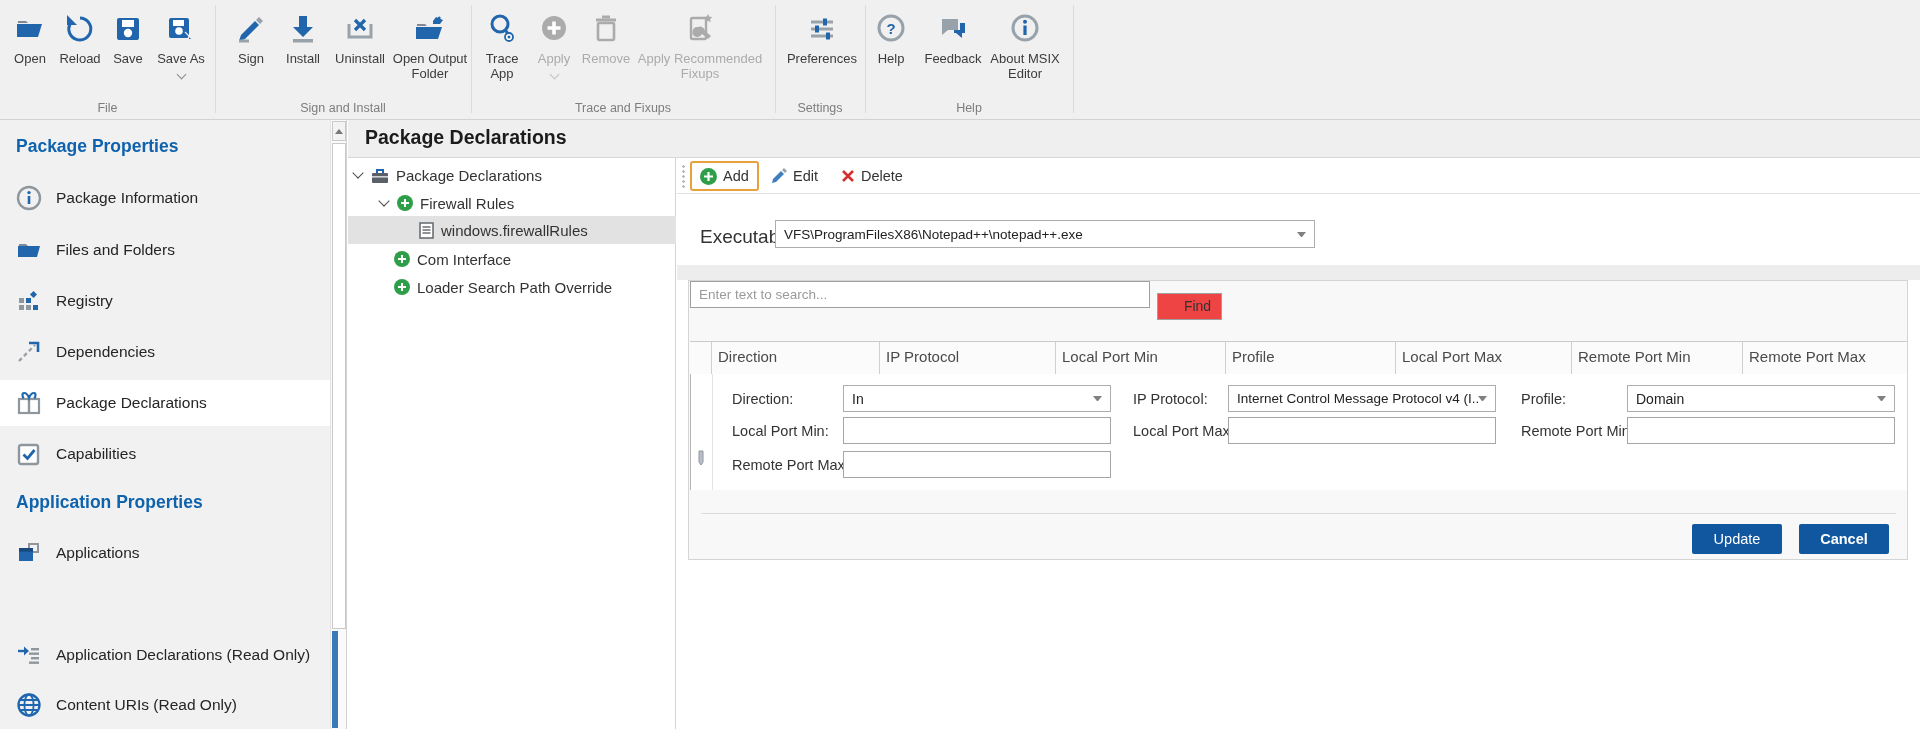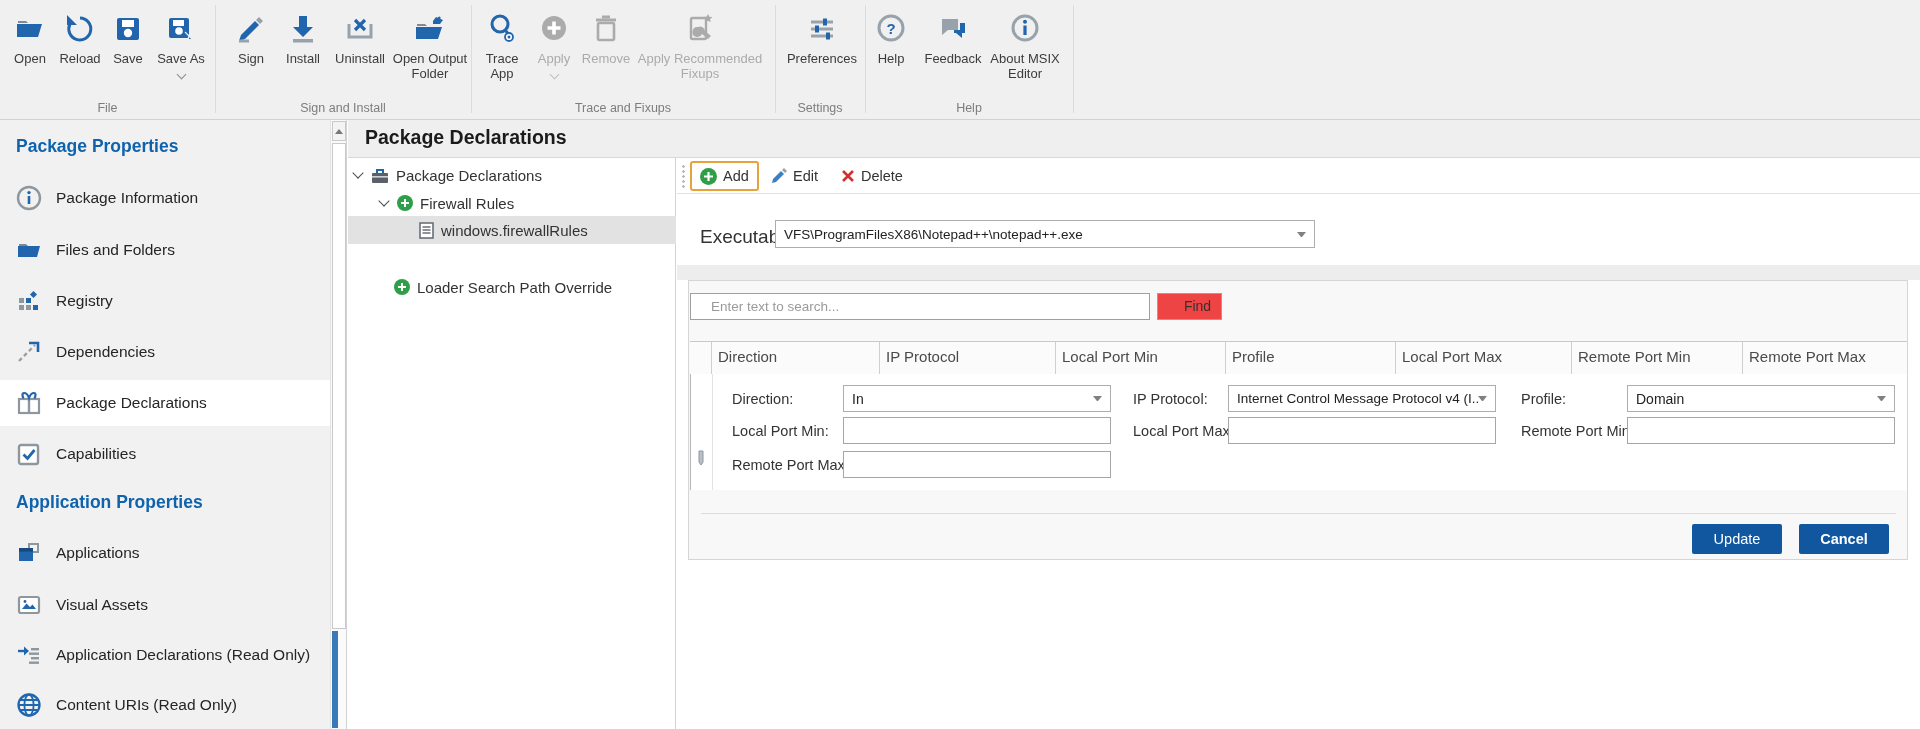--- a/index.html
+++ b/index.html
@@ -65,22 +65,22 @@
   #exe-label { position:absolute; left:23px; top:6px; font-size:19px; color:#333; }
   .combo { position:absolute; background:#fff; border:1px solid #adadad; display:flex; align-items:center; cursor:pointer; }
   .combo .cval { flex:1; padding-left:8px; font-size:13.5px; color:#222; white-space:nowrap; overflow:hidden; }
   .combo .darr { width:0; height:0; border-left:4.5px solid transparent; border-right:4.5px solid transparent;
                  border-top:5px solid #808080; margin-right:8px; flex:0 0 9px; }
   #exe-combo { left:98px; top:0px; width:540px; height:28px; }
 
   #gap-band { position:absolute; left:0; top:107px; width:1243px; height:15px; background:#ededed; }
   #grid-panel { position:absolute; left:11px; top:122px; width:1220px; height:280px;
                 background:#f8f8f8; border:1px solid #d5d5d5; }
-  #search-input { position:absolute; left:1px; top:12px; width:460px; height:27px; border:1px solid #9f9f9f;
-                  padding-left:20px; font-size:13.5px; color:#333; font-family:"Liberation Sans",sans-serif; }
+  #search-input { position:absolute; left:1px; top:0; width:460px; height:27px; border:1px solid #9f9f9f;
+                  padding-left:8px; font-size:13.5px; color:#333; font-family:"Liberation Sans",sans-serif; }
   #search-input::placeholder { color:#9a9a9a; }
   #find-btn { position:absolute; left:468px; top:12px; width:65px; height:27px; background:#ef4444;
               border:1px solid #9f9f9f; font-size:14px; color:#333; text-align:center; line-height:25px; cursor:pointer;padding-left:16px; }
 
   #grid-header { position:absolute; left:1px; top:60px; width:1217px; height:34px; background:#fbfbfb;
                  border-top:1px solid #c9c9c9; border-bottom:1px solid #a8a8a8; display:flex; }
   .gh-cell { border-right:1px solid #cfcfcf; font-size:15px; color:#4a4a4a; line-height:30px;
              padding-left:6px; white-space:nowrap; overflow:hidden; cursor:pointer; }
 
   #form-area { position:absolute; left:1px; top:93px; width:1217px; height:116px; background:#fff;
@@ -352,30 +352,20 @@
     <div class="sb-item" style="top:410px">
       <span class="sb-ic">
         <svg width="26" height="26" viewBox="0 0 26 26">
             <rect x="13" y="4" width="9" height="8" fill="none" stroke="#8f979e" stroke-width="2"></rect>
             <rect x="3" y="8" width="14" height="13" fill="#2166ac"></rect>
             <rect x="3" y="8" width="14" height="3.6" fill="#17497e"></rect>
           </svg>
       </span>
         <span class="sb-lb">Applications</span>
     </div>
-    <div class="sb-item" style="top:462px">
-      <span class="sb-ic">
-        <svg width="26" height="26" viewBox="0 0 26 26">
-            <rect x="3" y="5" width="20" height="16" rx="2" fill="#fff" stroke="#8f979e" stroke-width="2.2"></rect>
-            <path d="M6 17l4.5-5.5 3.5 3.5 2.5-2.5L20 17z" fill="#2166ac"></path>
-            <circle cx="9" cy="9.5" r="1.4" fill="#2166ac"></circle>
-          </svg>
-      </span>
-        <span class="sb-lb">Visual Assets</span>
-    </div>
     <div class="sb-item" style="top:512px">
       <span class="sb-ic">
         <svg width="26" height="26" viewBox="0 0 26 26">
             <path d="M2 9h8" stroke="#2166ac" stroke-width="2.4"></path>
             <path d="M8 4.5L13 9l-5 4.5z" fill="#2166ac"></path>
             <g fill="#8f979e">
               <rect x="15" y="6" width="8" height="2.4"></rect>
               <rect x="13" y="10.5" width="10" height="2.4"></rect>
               <rect x="15" y="15" width="8" height="2.4"></rect>
               <rect x="13" y="19.5" width="10" height="2.4"></rect>
@@ -431,20 +421,29 @@
       <span class="tree-lb" style="margin-left:7px">Firewall Rules</span>
     </div>
     <div class="tree-row selected" style="top:58px">
       <span style="margin-left:71px">
         <svg width="15" height="17" viewBox="0 0 15 17">
             <rect x="1" y="1" width="13" height="15" fill="#fff" stroke="#6a7076" stroke-width="1.6"></rect>
             <path d="M3.5 5h8M3.5 8h8M3.5 11h8" stroke="#6a7076" stroke-width="1.3"></path>
           </svg>
       </span>
       <span class="tree-lb" style="margin-left:7px">windows.firewallRules</span>
+    </div>
+    <div class="tree-row" style="top:87px">
+      <span style="margin-left:46px">
+        <svg width="16" height="16" viewBox="0 0 16 16">
+            <circle cx="8" cy="8" r="8" fill="#2e9e49"></circle>
+            <path d="M4 8h8M8 4v8" stroke="#fff" stroke-width="2"></path>
+          </svg>
+      </span>
+      <span class="tree-lb" style="margin-left:7px">Com Interface</span>
     </div>
     <div class="tree-row" style="top:115px">
       <span style="margin-left:46px">
         <svg width="16" height="16" viewBox="0 0 16 16">
             <circle cx="8" cy="8" r="8" fill="#2e9e49"></circle>
             <path d="M4 8h8M8 4v8" stroke="#fff" stroke-width="2"></path>
           </svg>
       </span>
       <span class="tree-lb" style="margin-left:7px">Loader Search Path Override</span>
     </div>

